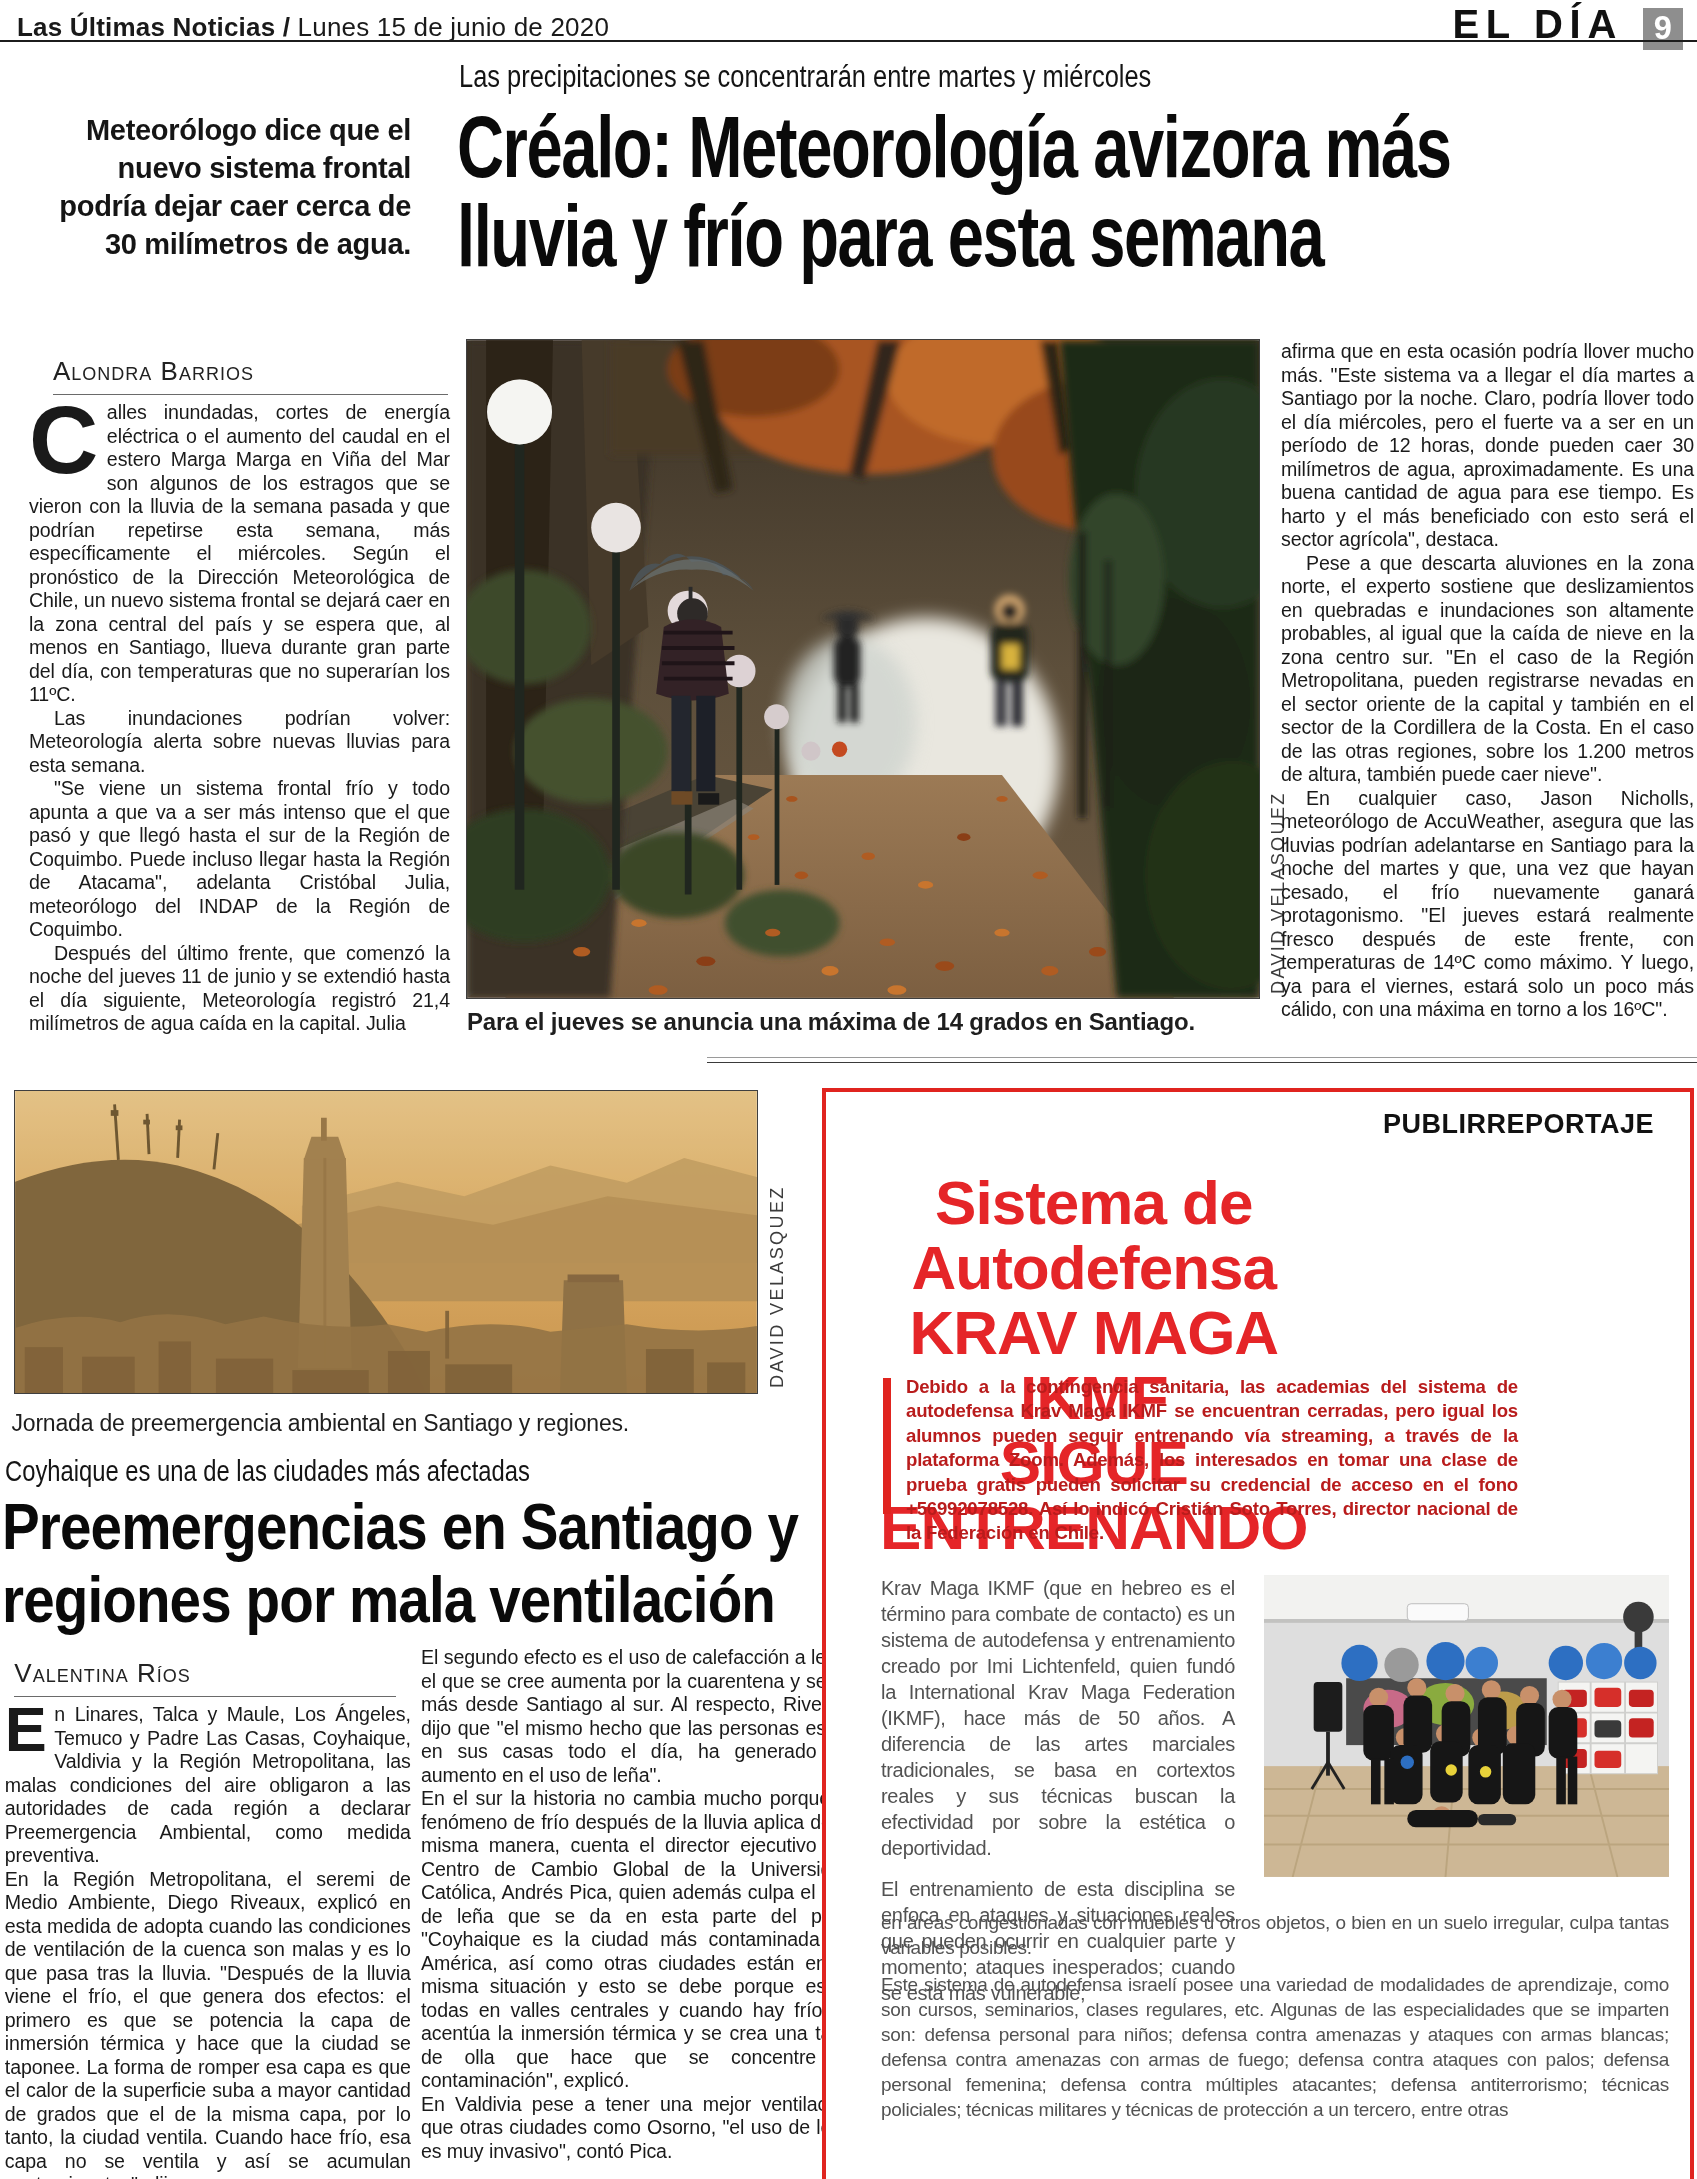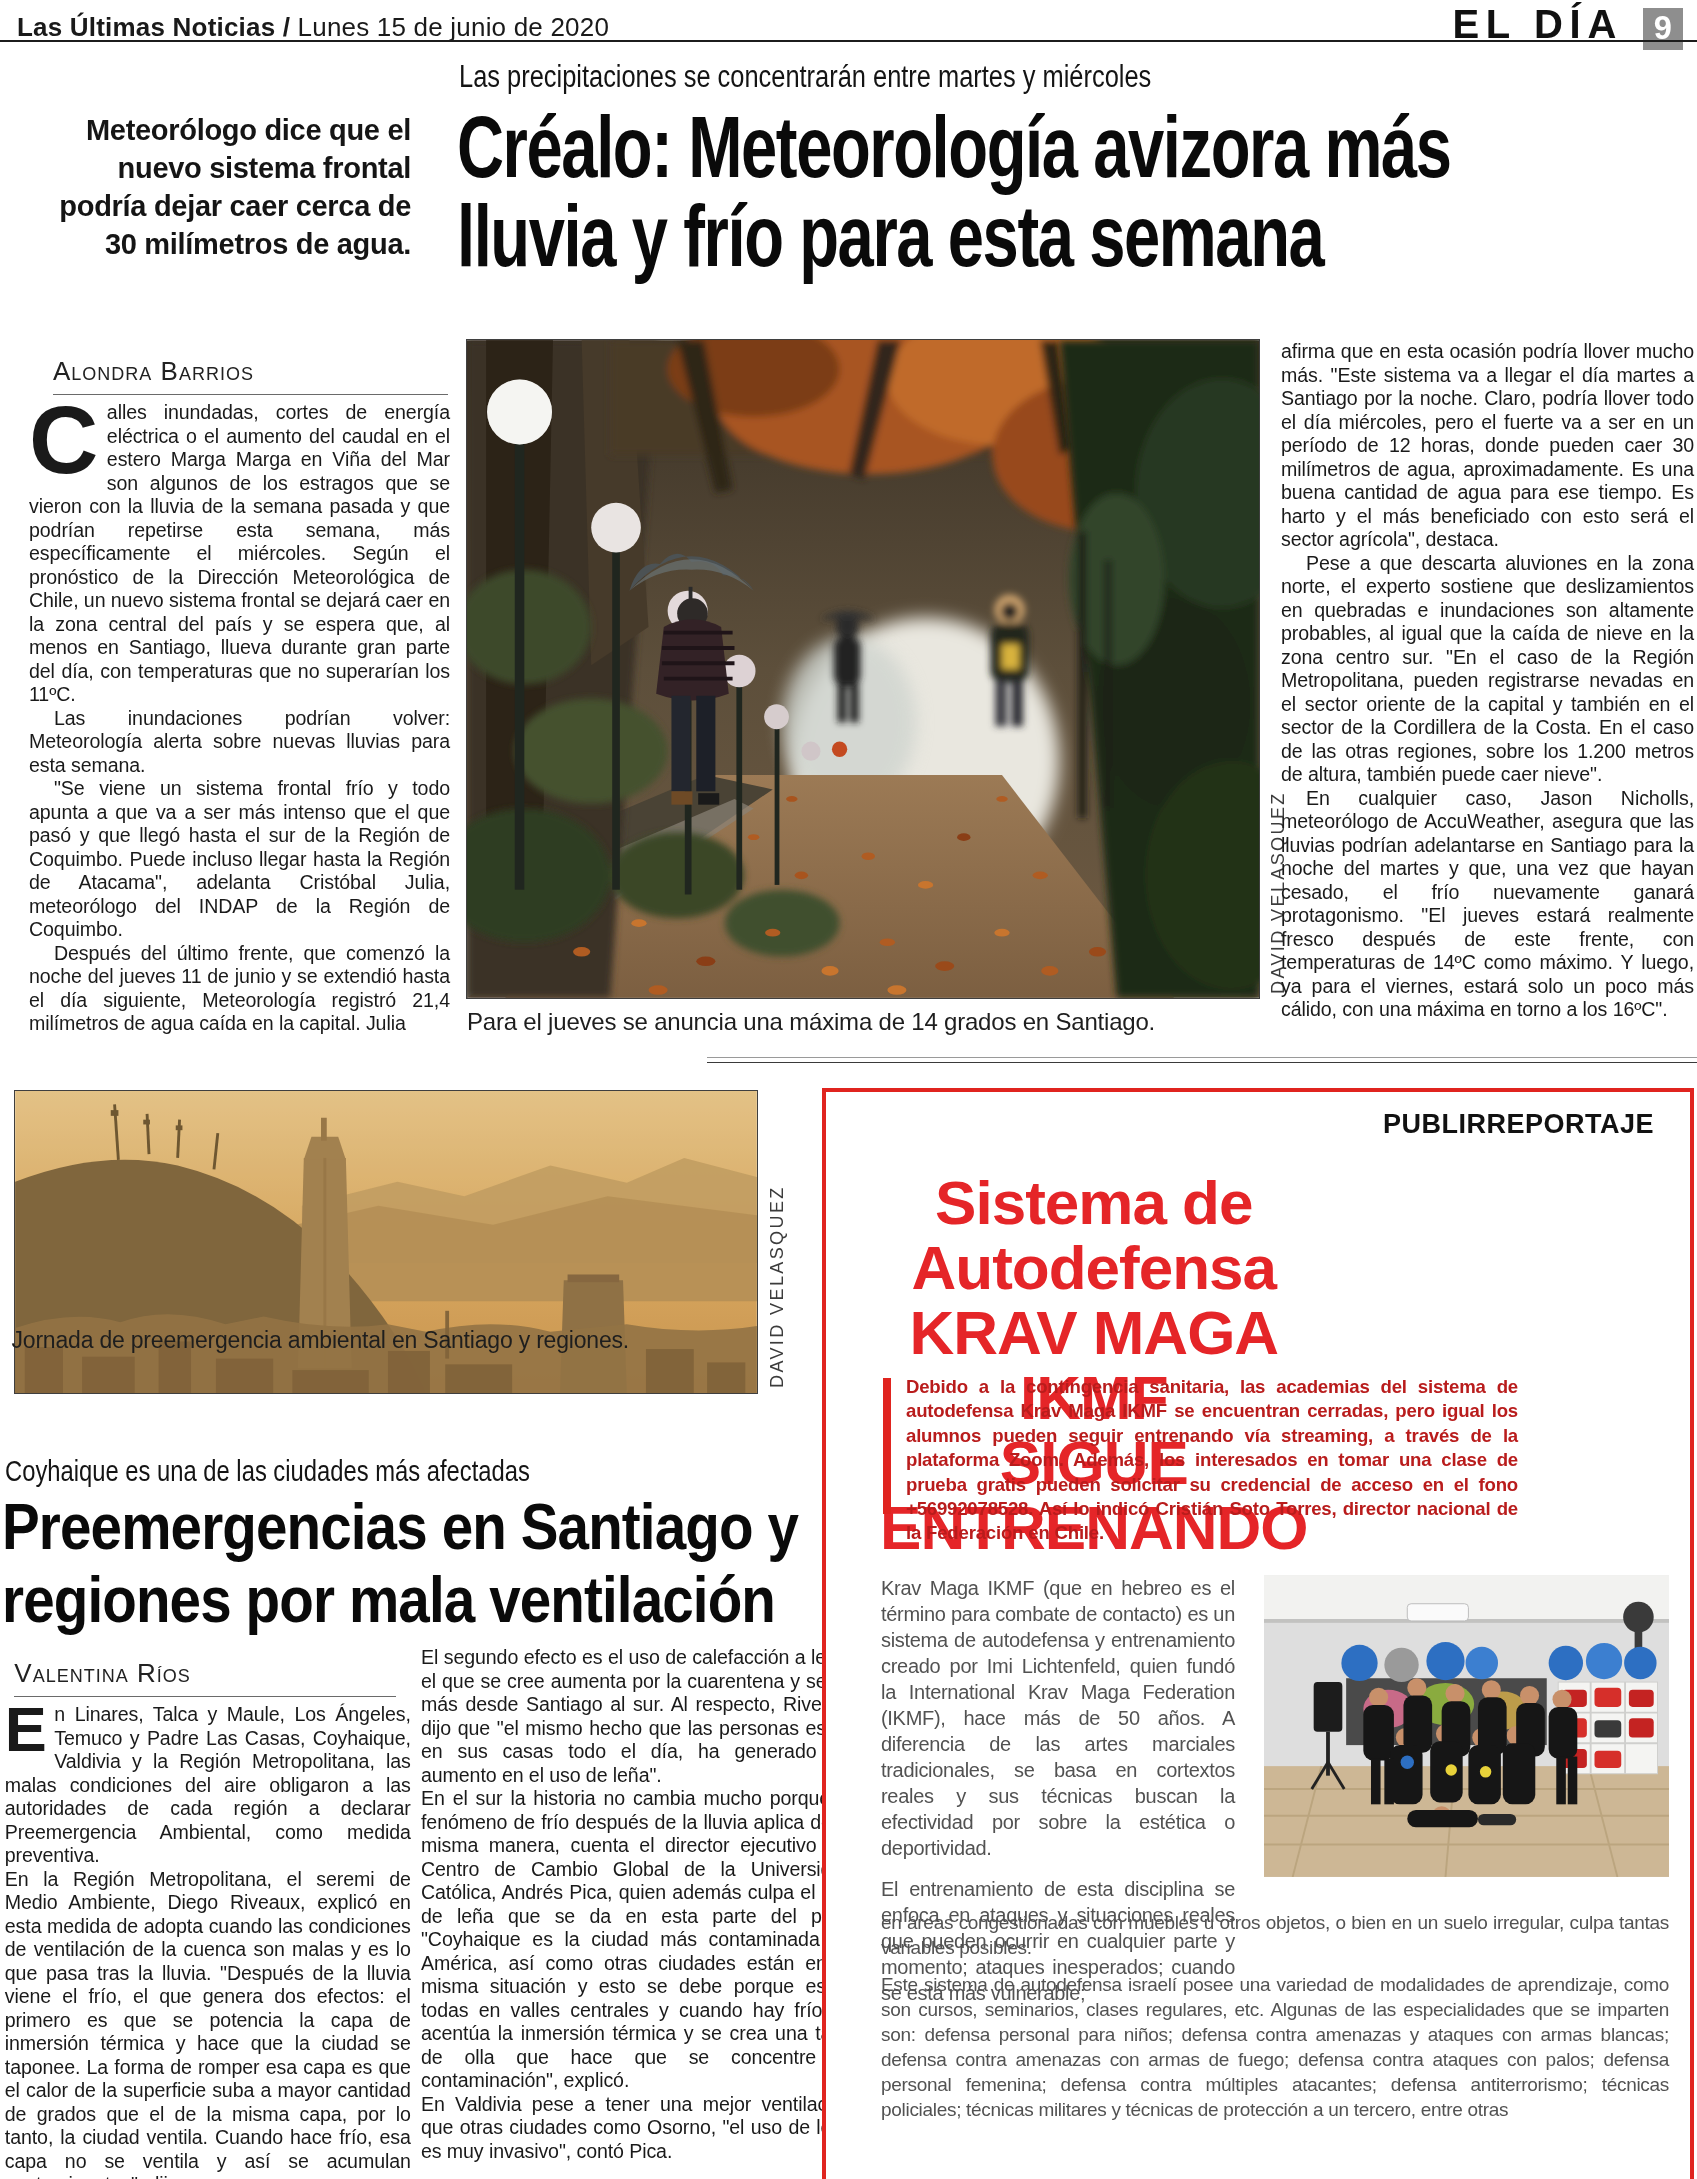--- a/index.html
+++ b/index.html
@@ -200,21 +200,21 @@
         <ellipse cx="560" cy="480" rx="6" ry="3"></ellipse>
           <ellipse cx="340" cy="480" rx="6" ry="3" fill="#a8541e"></ellipse>
         <ellipse cx="600" cy="560" rx="8" ry="4"></ellipse>
           <ellipse cx="660" cy="640" rx="9" ry="5" fill="#9a4a1a"></ellipse>
         <ellipse cx="200" cy="680" rx="10" ry="5"></ellipse>
           <ellipse cx="450" cy="680" rx="10" ry="5" fill="#c8752e"></ellipse>
       </g>
     </svg>
   </div>
   <div class="abs vcredit" style="left:1268px;top:994px;">DAVID VELASQUEZ</div>
-  <div class="abs caption" style="left:467px;top:1008px;">Para el jueves se anuncia una máxima de 14 grados en Santiago.</div>
+  <div class="abs caption" style="left:467px;top:1008px;font-weight:bold;">Para el jueves se anuncia una máxima de 14 grados en Santiago.</div>
 
   <div class="abs bodycol" style="left:1281px;top:340px;width:413px;">
     <p>afirma que en esta ocasión podría llover mucho más. "Este sistema va a llegar el día martes a Santiago por la noche. Claro, podría llover todo el día miércoles, pero el fuerte va a ser en un período de 12 horas, donde pueden caer 30 milímetros de agua, aproximadamente. Es una buena cantidad de agua para ese tiempo. Es harto y el más beneficiado con esto será el sector agrícola", destaca.</p>
     <p class="ind">Pese a que descarta aluviones en la zona norte, el experto sostiene que deslizamientos en quebradas e inundaciones son altamente probables, al igual que la caída de nieve en la zona centro sur. "En el caso de la Región Metropolitana, pueden registrarse nevadas en el sector oriente de la capital y también en el sector de la Cordillera de la Costa. En el caso de las otras regiones, sobre los 1.200 metros de altura, también puede caer nieve".</p>
     <p class="ind">En cualquier caso, Jason Nicholls, meteorólogo de AccuWeather, asegura que las lluvias podrían adelantarse en Santiago para la noche del martes y que, una vez que hayan cesado, el frío nuevamente ganará protagonismo. "El jueves estará realmente fresco después de este frente, con temperaturas de 14ºC como máximo. Y luego, ya para el viernes, estará solo un poco más cálido, con una máxima en torno a los 16ºC".</p>
   </div>
 
   <div class="abs sep2" style="left:707px;top:1057px;width:990px;"></div>
 
   <div class="abs photo-frame" style="left:14.3px;top:1090px;width:744px;height:304px;">
@@ -265,21 +265,21 @@
           <rect x="390" y="272" width="44" height="44"></rect>
         <rect x="450" y="286" width="70" height="30"></rect>
           <rect x="660" y="270" width="50" height="46"></rect>
         <rect x="724" y="284" width="40" height="32"></rect>
         <line x1="452" y1="230" x2="452" y2="280" stroke="#6f5532" stroke-width="4"></line>
       </g>
       <rect width="776" height="316" fill="#d8a75f" opacity=".18"></rect>
     </svg>
   </div>
   <div class="abs vcredit" style="left:767px;top:1388px;">DAVID VELASQUEZ</div>
-  <div class="abs caption" style="left:11.5px;top:1327px;font-size:23px;">Jornada de preemergencia ambiental en Santiago y regiones.</div>
+  <div class="abs caption" style="left:11.5px;top:1410px;font-size:23px;">Jornada de preemergencia ambiental en Santiago y regiones.</div>
 
   <div class="abs kicker" style="left:4.8px;top:1455px;font-size:29px;">Coyhaique es una de las ciudades más afectadas</div>
   <div class="abs headline h2size" style="left:1.9px;top:1489px;">Preemergencias en Santiago y</div>
   <div class="abs headline h2size" style="left:1.9px;top:1562px;">regiones por mala ventilación</div>
   <div class="abs byline" style="left:14.3px;top:1658px;width:382px;">Valentina Ríos</div>
 
   <div class="abs bodycol" style="left:4.8px;top:1703px;width:406px;">
     <p><span class="dc2">E</span><span>n Linares, Talca y Maule, Los Ángeles, Temuco y Padre Las Casas, Coyhaique, Valdivia y la Región Metropolitana, las malas condiciones del aire obligaron a las autoridades de cada región a declarar Preemergencia Ambiental, como medida preventiva.</span></p>
     <p>En la Región Metropolitana, el seremi de Medio Ambiente, Diego Riveaux, explicó en esta medida de adopta cuando las condiciones de ventilación de la cuenca son malas y es lo que pasa tras la lluvia. "Después de la lluvia viene el frío, el que genera dos efectos: el primero es que se potencia la capa de inmersión térmica y hace que la ciudad se taponee. La forma de romper esa capa es que el calor de la superficie suba a mayor cantidad de grados que el de la misma capa, por lo tanto, la ciudad ventila. Cuando hace frío, esa capa no se ventila y así se acumulan contaminantes", dijo.</p>
   </div>

